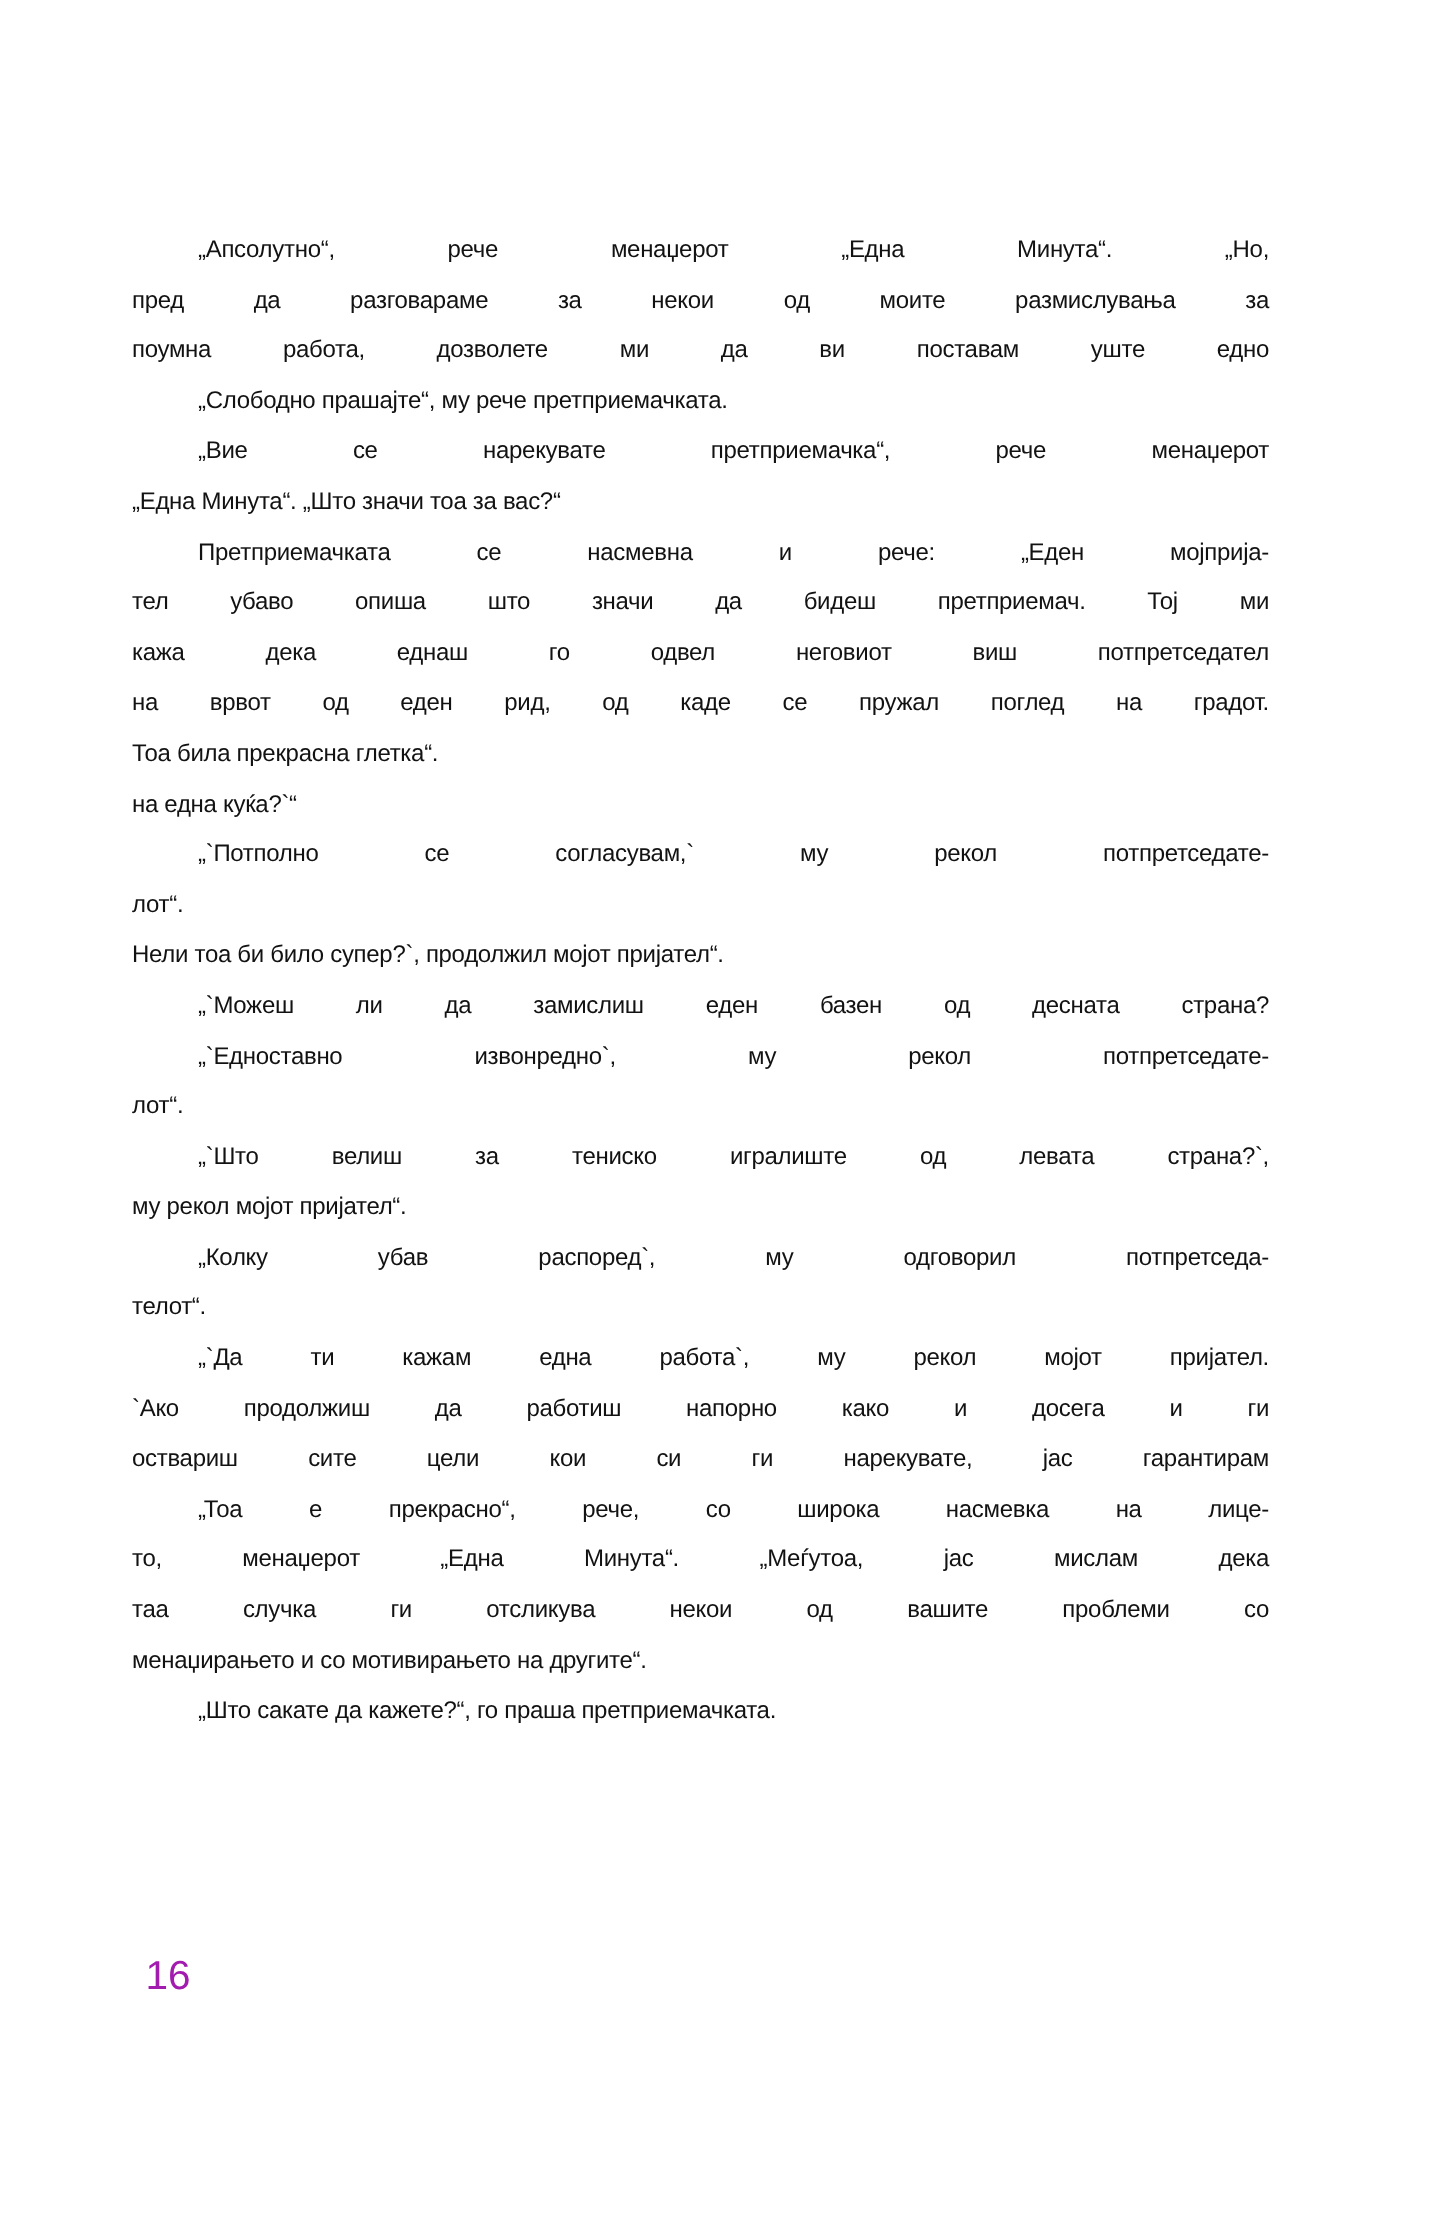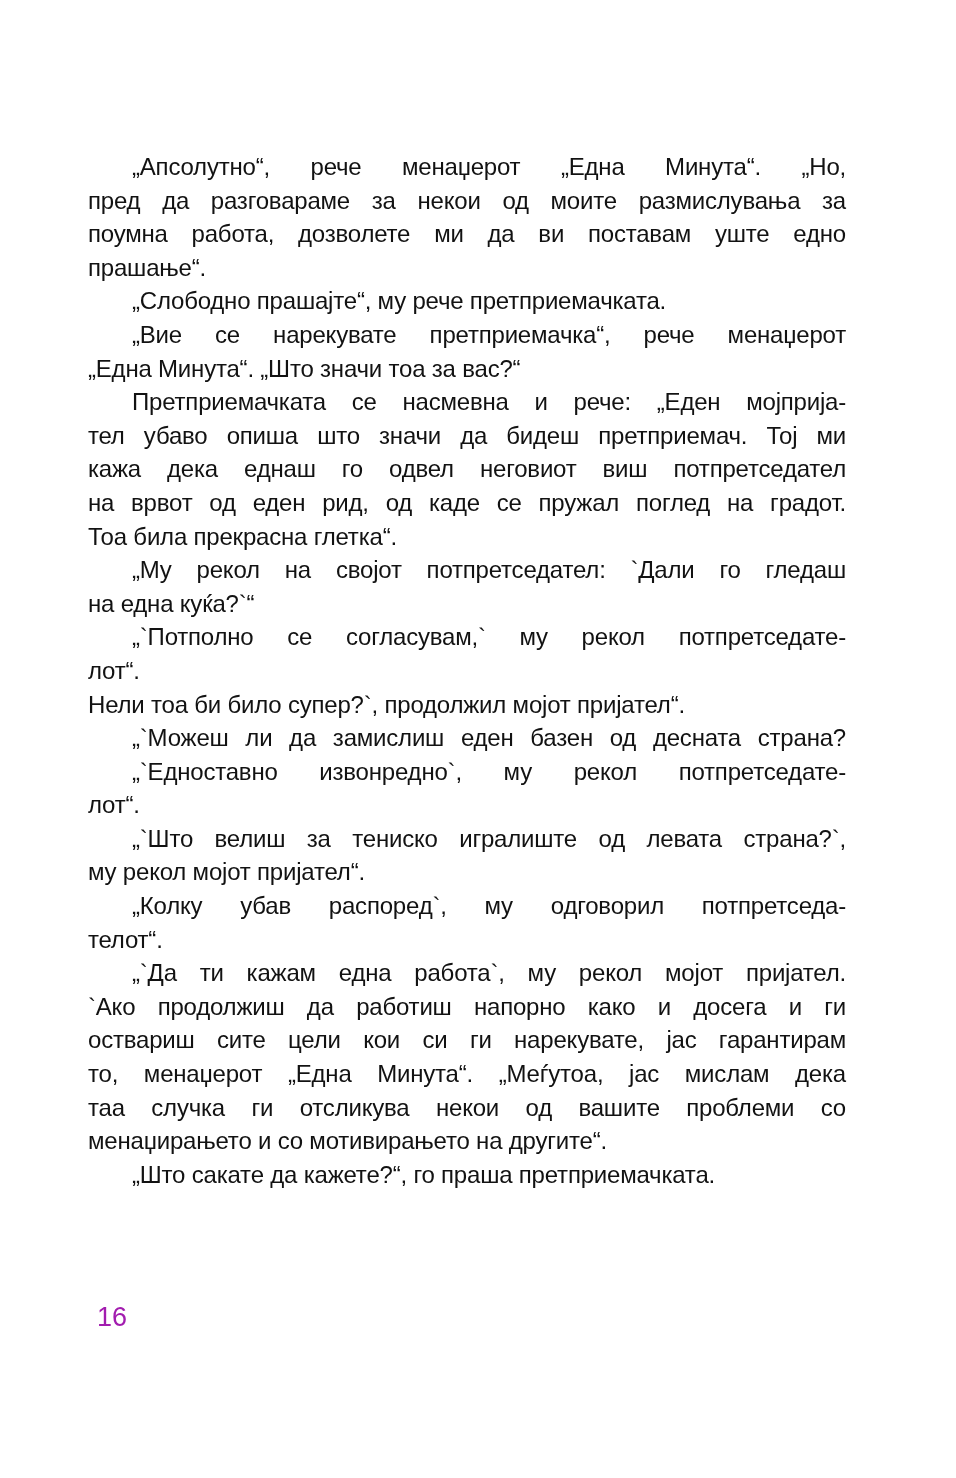--- a/index.html
+++ b/index.html
@@ -14,21 +14,21 @@
     background: #ffffff;
     overflow: hidden;
     font-family: "Liberation Sans", sans-serif;
     color: #121212;
   }
   .text-block {
     position: absolute;
     left: 88px;
     top: 150px;
     width: 758px;
-    font-size: 24px;
+    font-size: 16px;
     line-height: 33.6px;
     letter-spacing: -0.2px;
   }
   .paragraph {
     margin: 0;
     padding: 0;
   }
   .line {
     text-align: justify;
     text-align-last: justify;
@@ -51,38 +51,36 @@
 </style>
 </head>
 <body>
 
 <div class="page">
   <div class="text-block" id="text-block">
       <div class="paragraph">
         <div class="line first">„Апсолутно“,  рече  менаџерот  „Една  Минута“.  „Но,</div>
         <div class="line">пред да разговараме за некои од моите размислувања за</div>
         <div class="line">поумна работа, дозволете ми да ви поставам уште едно</div>
-        <div class="line last">прашање“.</div>
       </div>
       <div class="paragraph">
         <div class="line first last">„Слободно прашајте“, му рече претприемачката.</div>
       </div>
       <div class="paragraph">
         <div class="line first">„Вие се нарекувате претприемачка“, рече менаџерот</div>
         <div class="line last">„Една Минута“. „Што значи тоа за вас?“</div>
       </div>
       <div class="paragraph">
         <div class="line first">Претприемачката се насмевна и рече: „Еден мојприја-</div>
         <div class="line">тел убаво опиша што значи да бидеш претприемач. Тој ми</div>
         <div class="line">кажа дека еднаш го одвел неговиот виш потпретседател</div>
         <div class="line">на врвот од еден рид, од каде се пружал поглед на градот.</div>
         <div class="line last">Тоа била прекрасна глетка“.</div>
       </div>
       <div class="paragraph">
-        <div class="line first">„Му рекол на својот потпретседател: `Дали го гледаш</div>
         <div class="line last">на една куќа?`“</div>
       </div>
       <div class="paragraph">
         <div class="line first">„`Потполно се согласувам,` му рекол потпретседате-</div>
         <div class="line last">лот“.</div>
       </div>
       <div class="paragraph">
         <div class="line last">Нели тоа би било супер?`, продолжил мојот пријател“.</div>
         <div class="line first">„`Можеш ли да замислиш еден базен од десната страна?</div>
       </div>
@@ -97,20 +95,21 @@
       <div class="paragraph">
         <div class="line first">„Колку убав распоред`, му одговорил потпретседа-</div>
         <div class="line last">телот“.</div>
       </div>
       <div class="paragraph">
         <div class="line first">„`Да ти кажам една работа`, му рекол мојот пријател.</div>
         <div class="line">`Ако продолжиш да работиш напорно како и досега и ги</div>
         <div class="line">оствариш сите цели кои си ги нарекувате, јас гарантирам</div>
       </div>
       <div class="paragraph">
+        <div class="line first">„Тоа е прекрасно“, рече, со широка насмевка на лице-</div>
         <div class="line">то, менаџерот „Една Минута“. „Меѓутоа, јас мислам дека</div>
         <div class="line">таа случка ги отсликува некои од вашите проблеми со</div>
         <div class="line last">менаџирањето и со мотивирањето на другите“.</div>
       </div>
       <div class="paragraph">
         <div class="line first last">„Што сакате да кажете?“, го праша претприемачката.</div>
       </div>
     </div>
   <div class="page-number">16</div>
 </div>

